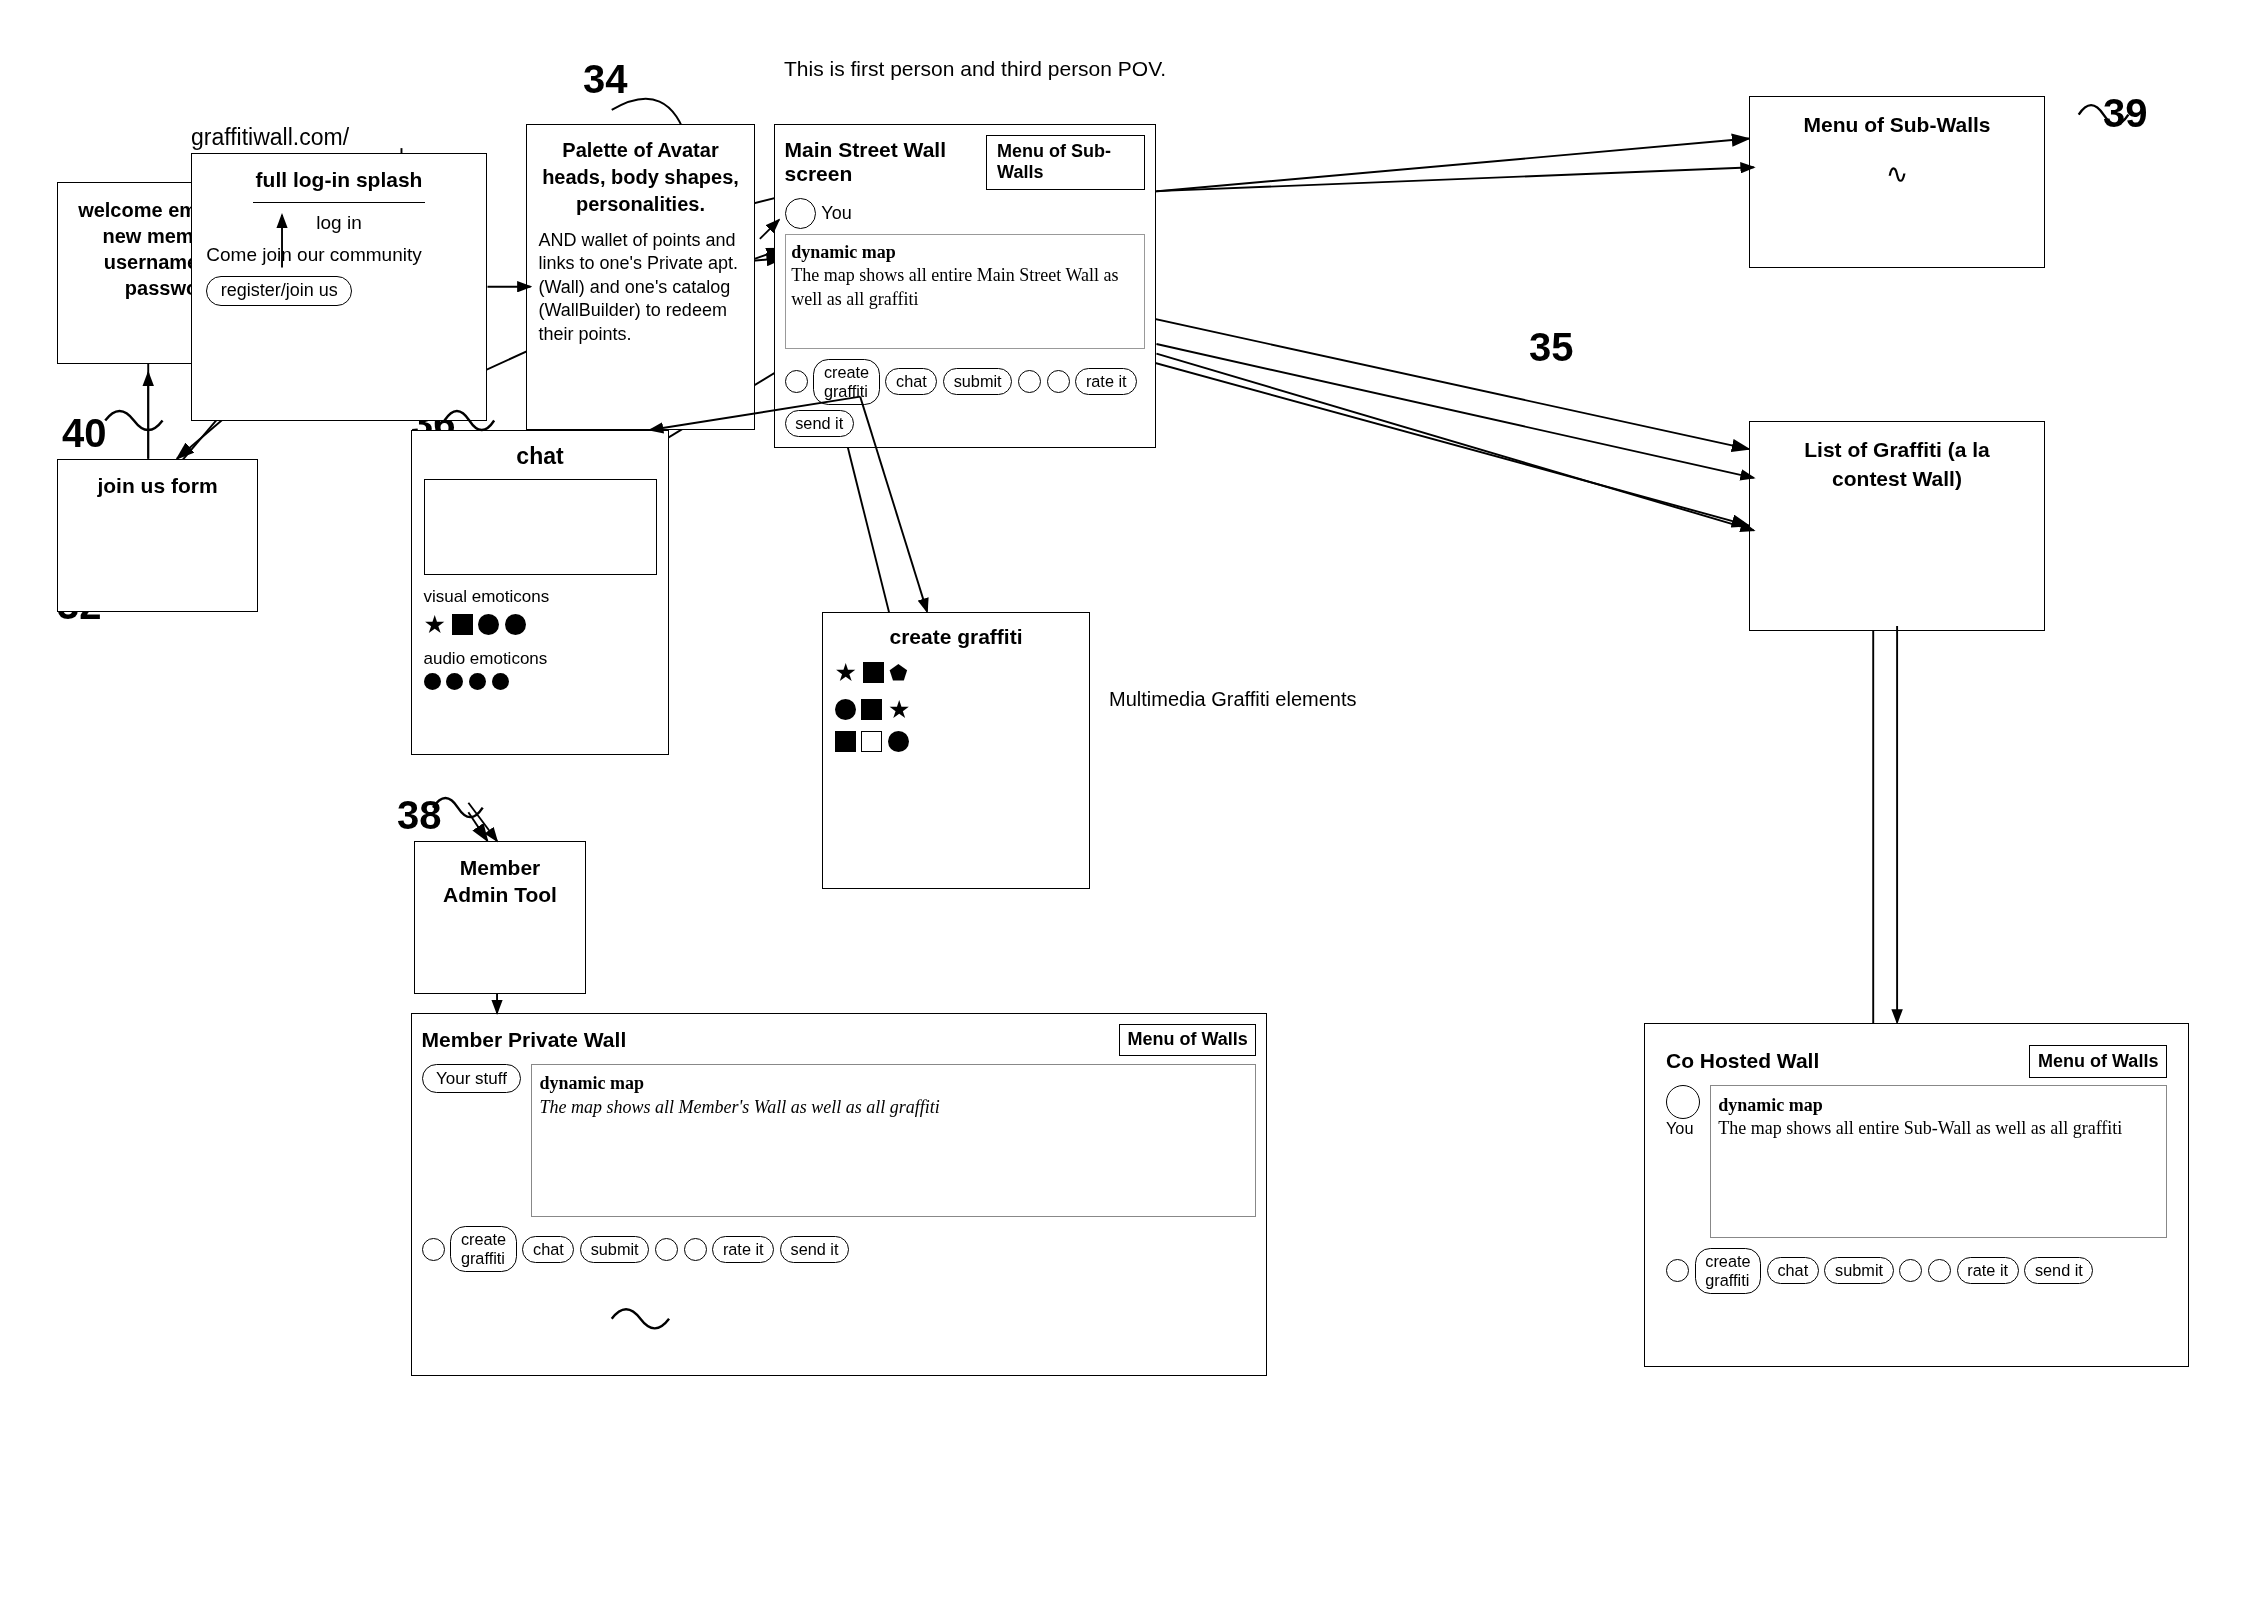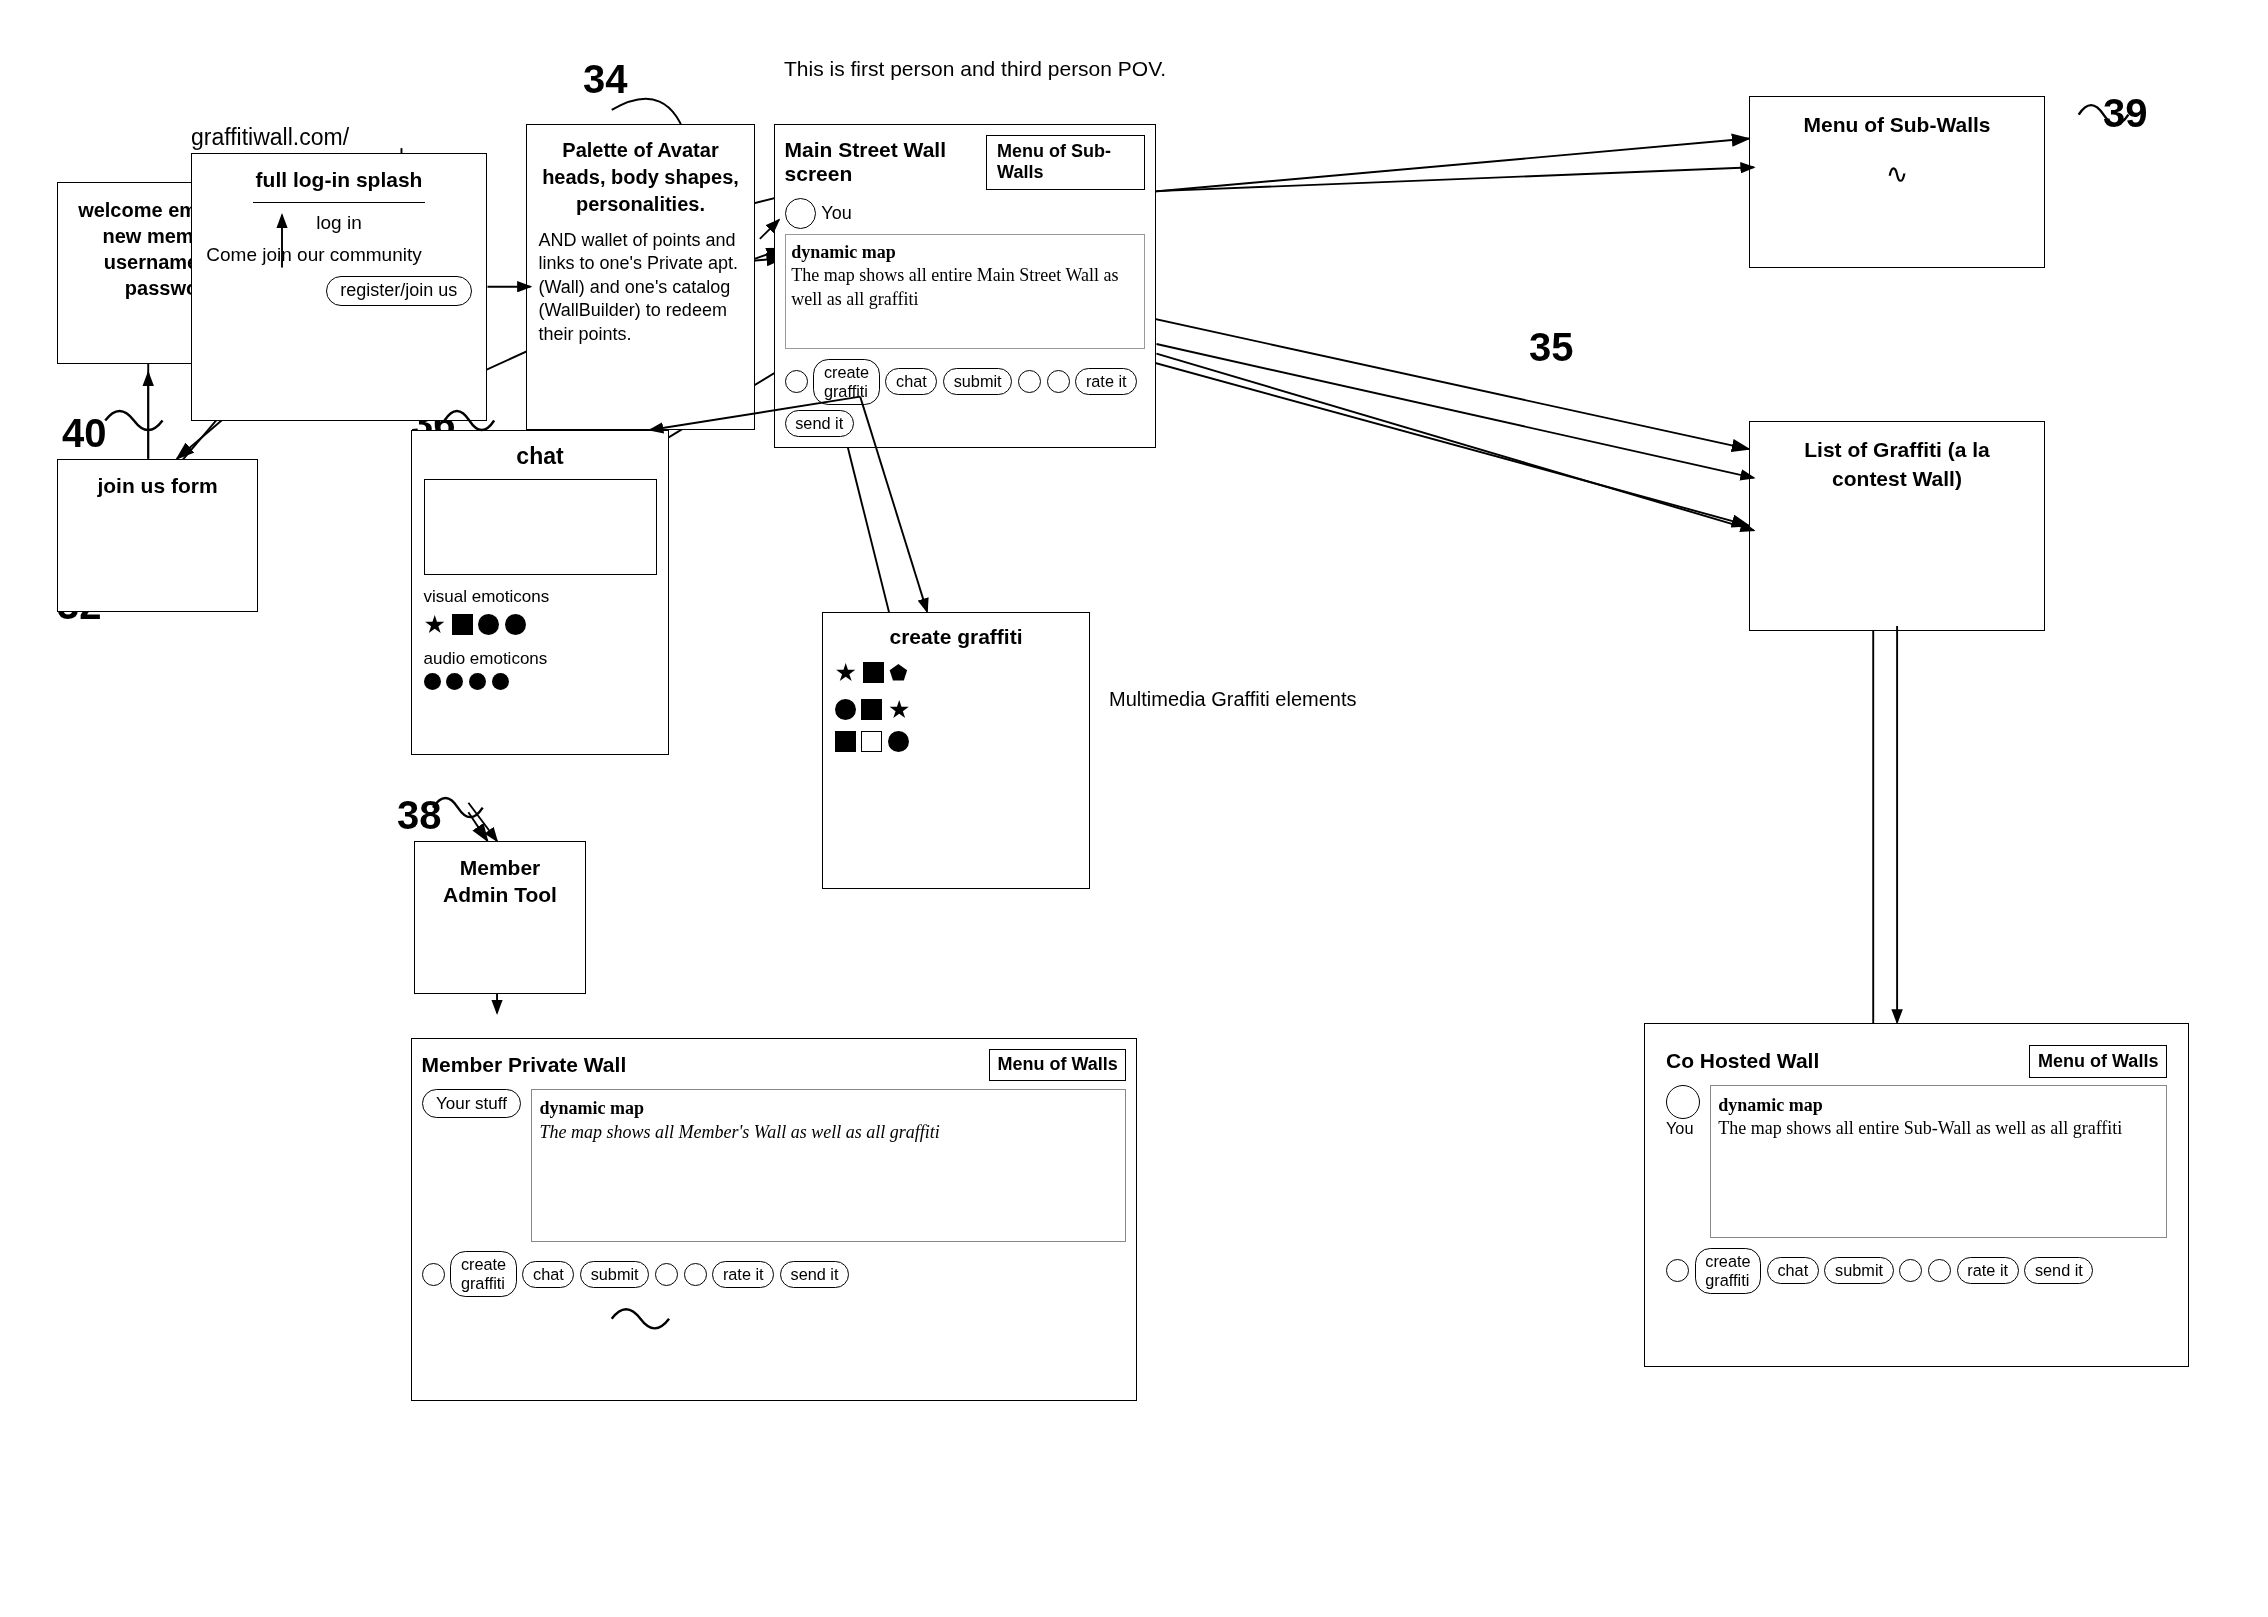--- a/index.html
+++ b/index.html
@@ -220,21 +220,21 @@
 
   <div class="box" style="left:57px; top:459px; width:201px; min-height:153px; padding:14.3px;">
     <div class="box-title">join us form</div>
   </div>
 
   <div class="box" style="left:191px; top:153px; width:296px; min-height:268px; padding:14.3px;">
     <div style="font-weight:bold; font-size:21px; text-align:center; margin-bottom:9.6px;">full log-in splash</div>
     <div class="login-line"></div>
     <div style="text-align:center; font-size:19px; margin-bottom:9.6px;">log in</div>
     <div style="font-size:19px; text-align:left; margin-bottom:9.6px;">Come join our community</div>
-    <div style="text-align:right; margin-top:2px;">
+    <div style="text-align:left; margin-top:2px;">
       <span class="pill-btn">register/join us</span>
     </div>
   </div>
 
   <div class="box" style="left:526px; top:124px; width:229px; min-height:306px; padding:11.5px;">
     <div class="box-title" style="font-size:20px; line-height:1.35;">Palette of Avatar heads, body shapes, personalities.</div>
     <div style="margin-top:11.5px; font-size:18px; line-height:1.3;">AND wallet of points and links to one's Private apt. (Wall) and one's catalog (WallBuilder) to redeem their points.</div>
   </div>
 
   <div class="box" style="left:774px; top:124px; width:382px; min-height:277px; padding:9.6px;">
@@ -319,21 +319,21 @@
       <span class="emo-circle"></span>
     </div>
   </div>
 
   <div style="position:absolute; left:1109px; top:688px; font-size:20px; font-family:Arial, sans-serif;">Multimedia Graffiti elements</div>
 
   <div class="box" style="left:414px; top:841px; width:172px; min-height:153px; padding:11.5px;">
     <div class="box-title" style="font-size:21px; line-height:1.3;">Member Admin Tool</div>
   </div>
 
-  <div class="box" style="left:411px; top:1013px; width:726px; min-height:363px; padding:9.6px;margin-top:25px;">
+  <div class="box" style="left:411px; top:1013px; width:856px; min-height:363px; padding:9.6px;">
 
     <div style="display:flex; justify-content:space-between; align-items:center; margin-bottom:7.6px;">
       <div style="font-weight:bold; font-size:21px;">Member Private Wall</div>
       <div class="box" style="position:relative; padding:4.8px 7.6px; border-width:1.9px; font-weight:bold; font-size:18px;">Menu of Walls</div>
     </div>
 
     <div style="display:flex; gap:9.6px; margin-bottom:9.6px;">
       <div>
         <div class="pill-btn" style="font-size:17px;">Your stuff</div>
       </div>

